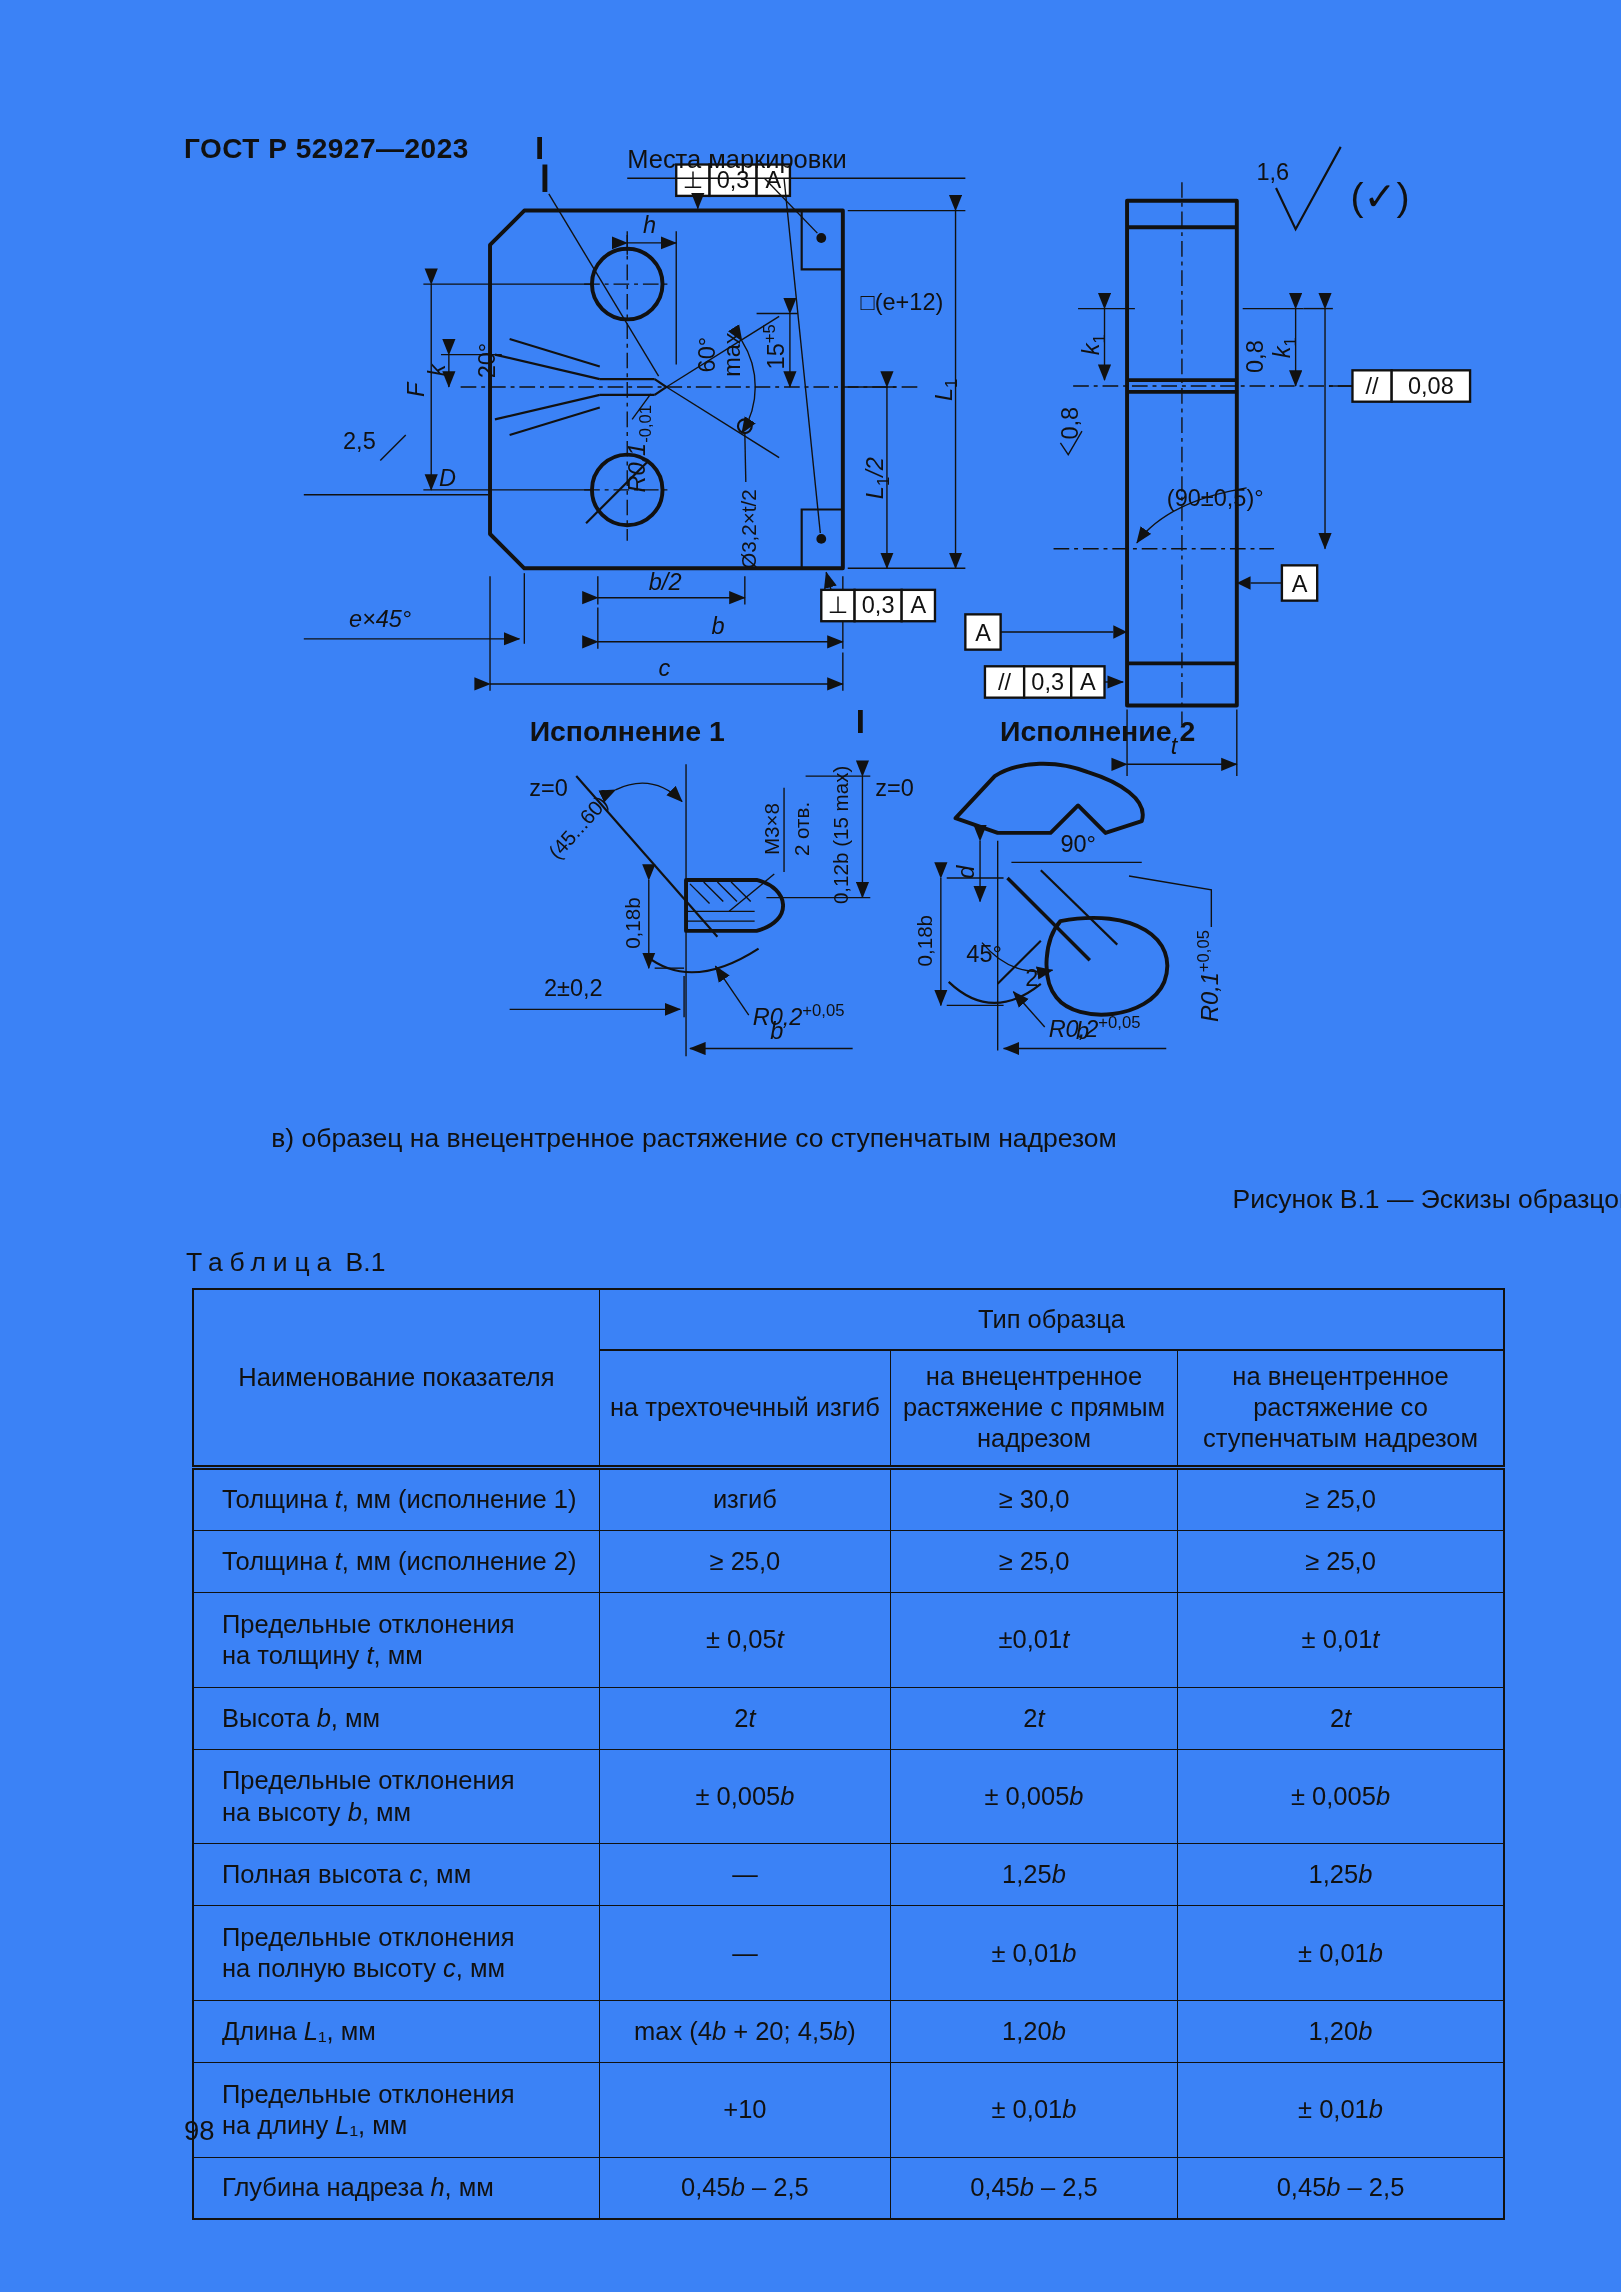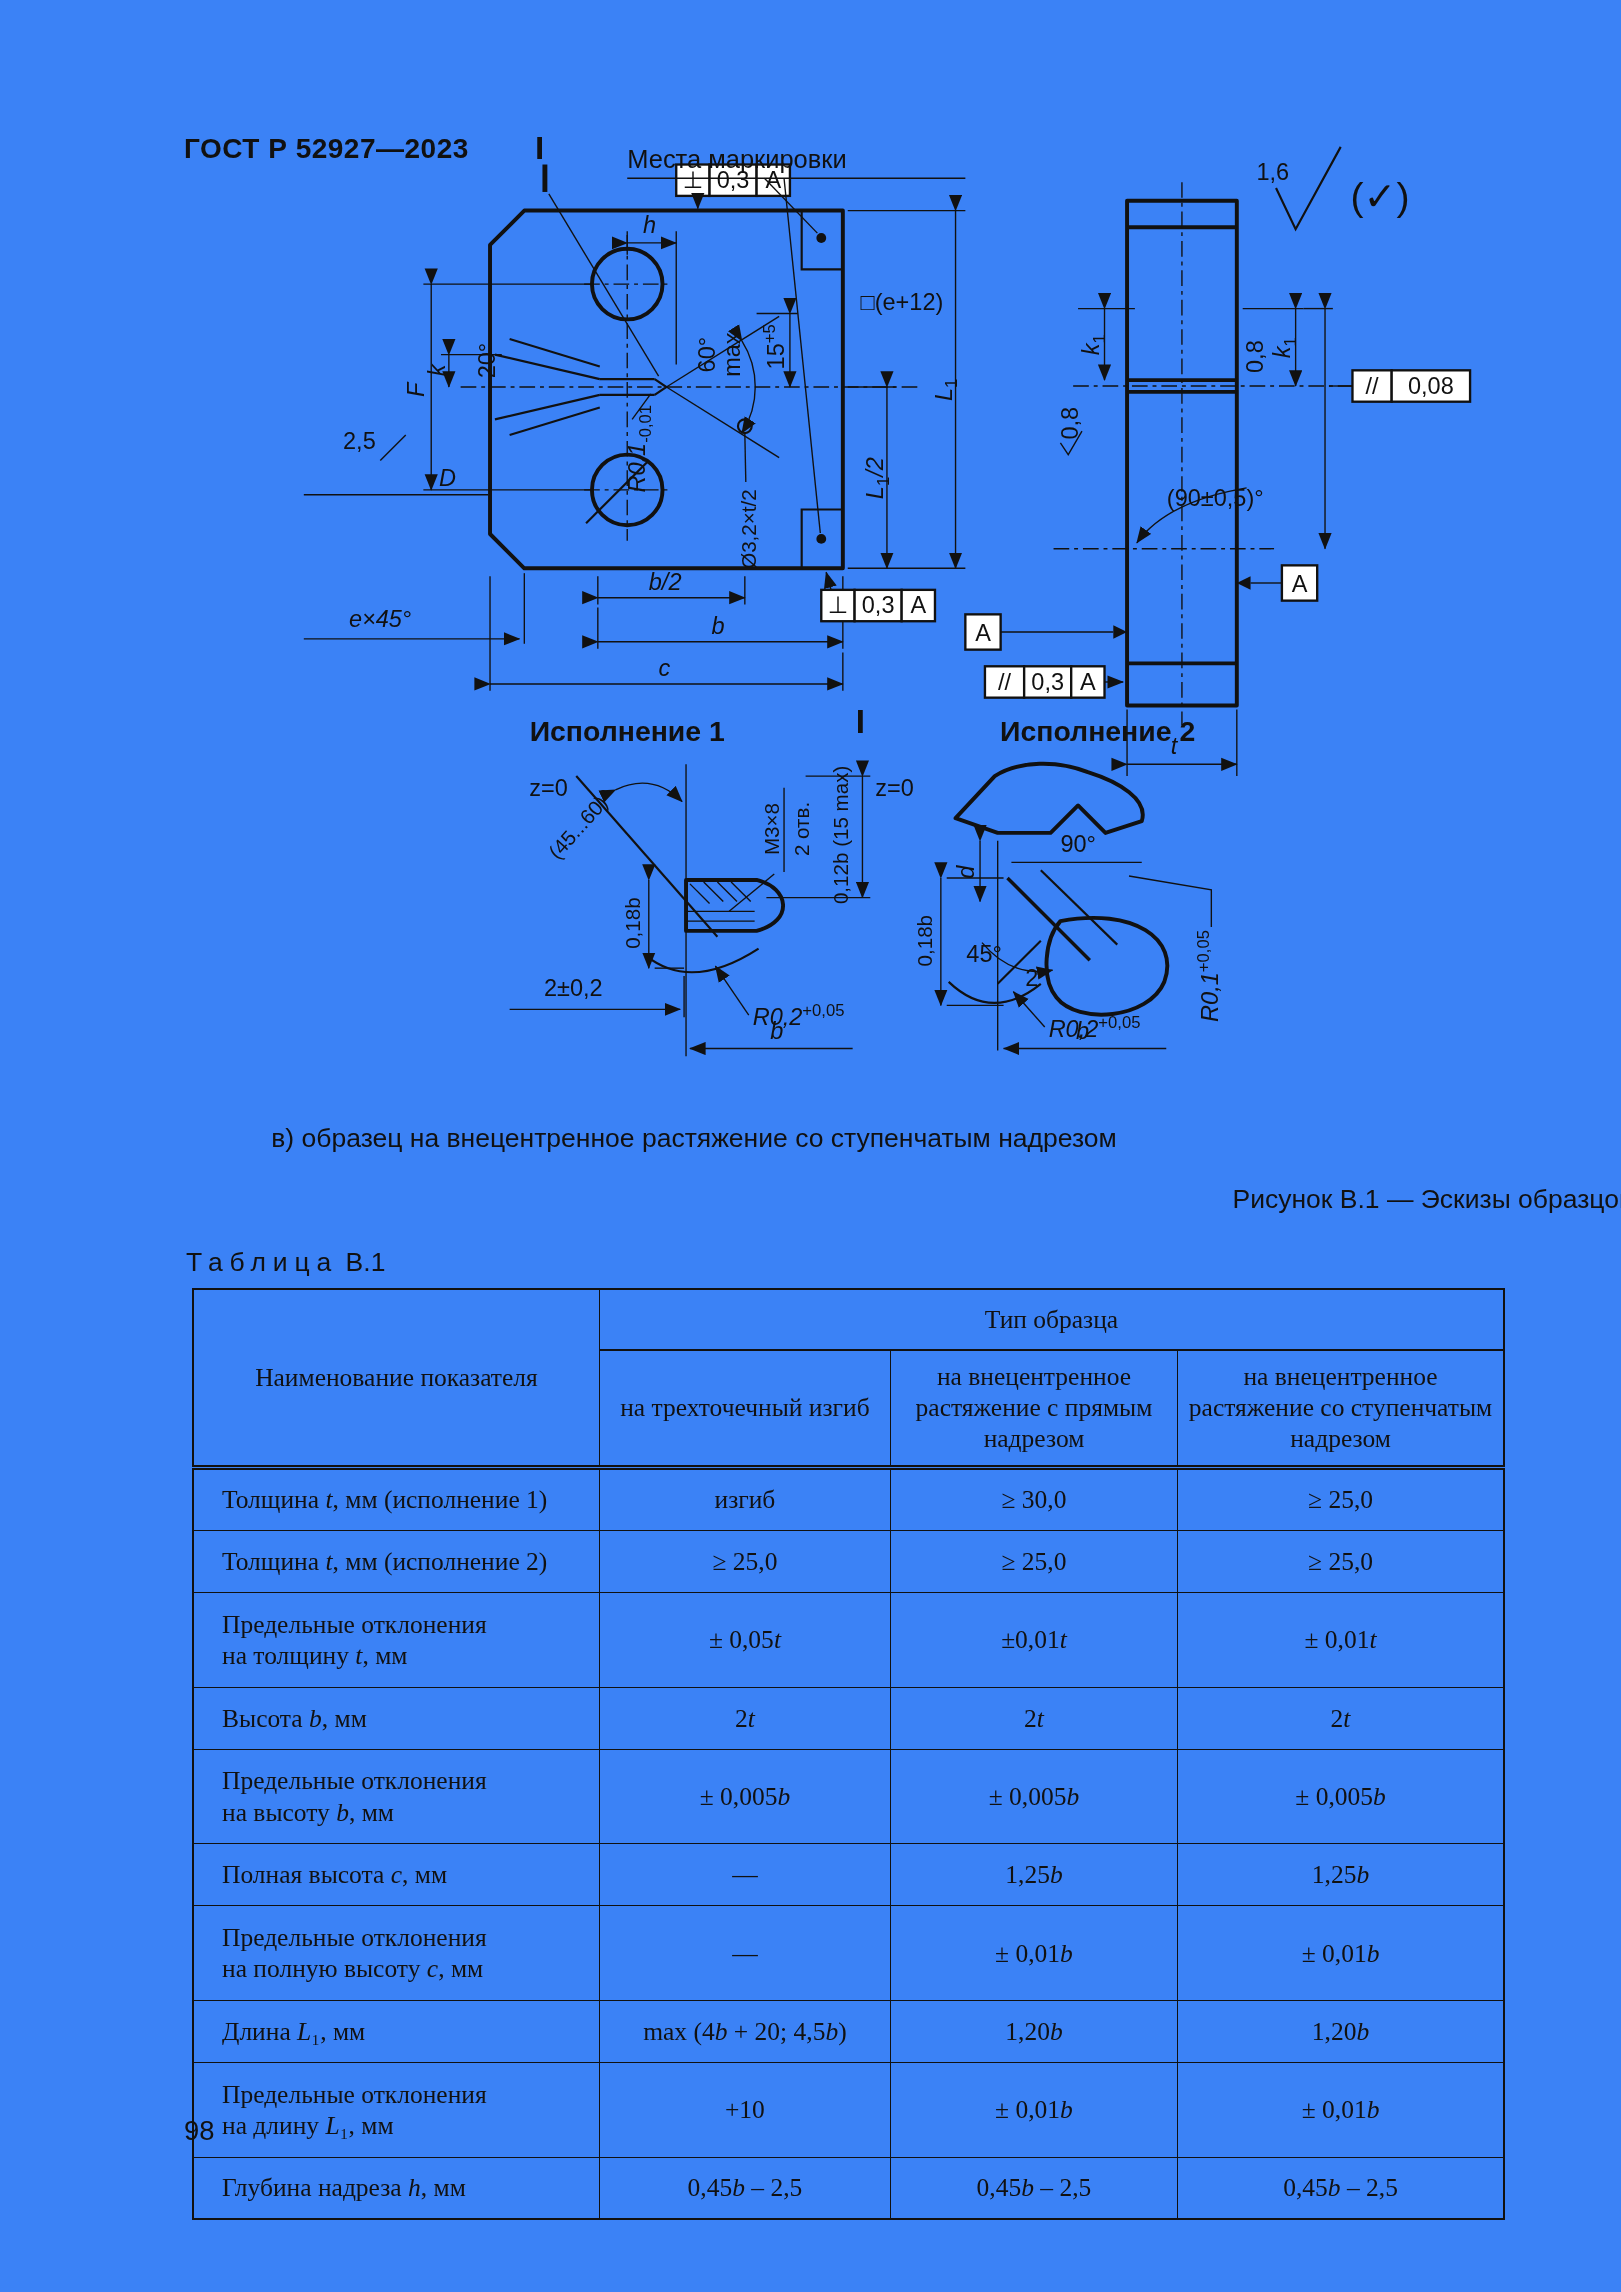--- a/index.html
+++ b/index.html
@@ -18,21 +18,21 @@
   .med{stroke:#111;stroke-width:2.2;fill:none;}
   .thick{stroke:#111;stroke-width:4;fill:none;stroke-linejoin:round;}
   .dash{stroke:#111;stroke-width:1.4;fill:none;stroke-dasharray:16 5 4 5;}
   .frame{stroke:#111;stroke-width:2.4;fill:#fff;}
   #caption-v{left:0;top:1123px;width:1388px;text-align:center;font-size:26.5px;}
   #caption-fig{left:12px;top:1184px;width:1621px;text-align:right;font-size:26.5px;}
   #table-label{left:186px;top:1247px;font-size:26.5px;}
   #table-label .sp{letter-spacing:6.9px;}
   #spec-table{left:192px;top:1288px;border-collapse:collapse;width:1313px;
               font-size:25.5px;line-height:1.22;table-layout:fixed;}
-  #spec-table th,#spec-table td{border:1.6px solid #111;font-weight:normal;padding:5.9px 9.8px;font-family:Liberation Serif, serif;}
+  #spec-table th,#spec-table td{border:1.6px solid #111;font-weight:normal;padding:5.9px 9.8px;}
   #spec-table{border:2.9px solid #111;}
   #spec-table th.span-head{border-bottom:2.9px solid #111;height:47px;}
   #spec-table tr.subhead th{border-bottom:5.9px double #111;height:102px;margin-top:8px;}
   #spec-table th.name-head{border-bottom:5.9px double #111;}
   #spec-table td.name{text-align:left;padding-left:28px;white-space:pre-line;}
   #spec-table td.val{text-align:center;}
   #spec-table td{height:49px;}
   #spec-table tr.tall td{height:82px;}
   #page-number{left:184px;top:2115px;font-size:27.4px;}
 </style>

